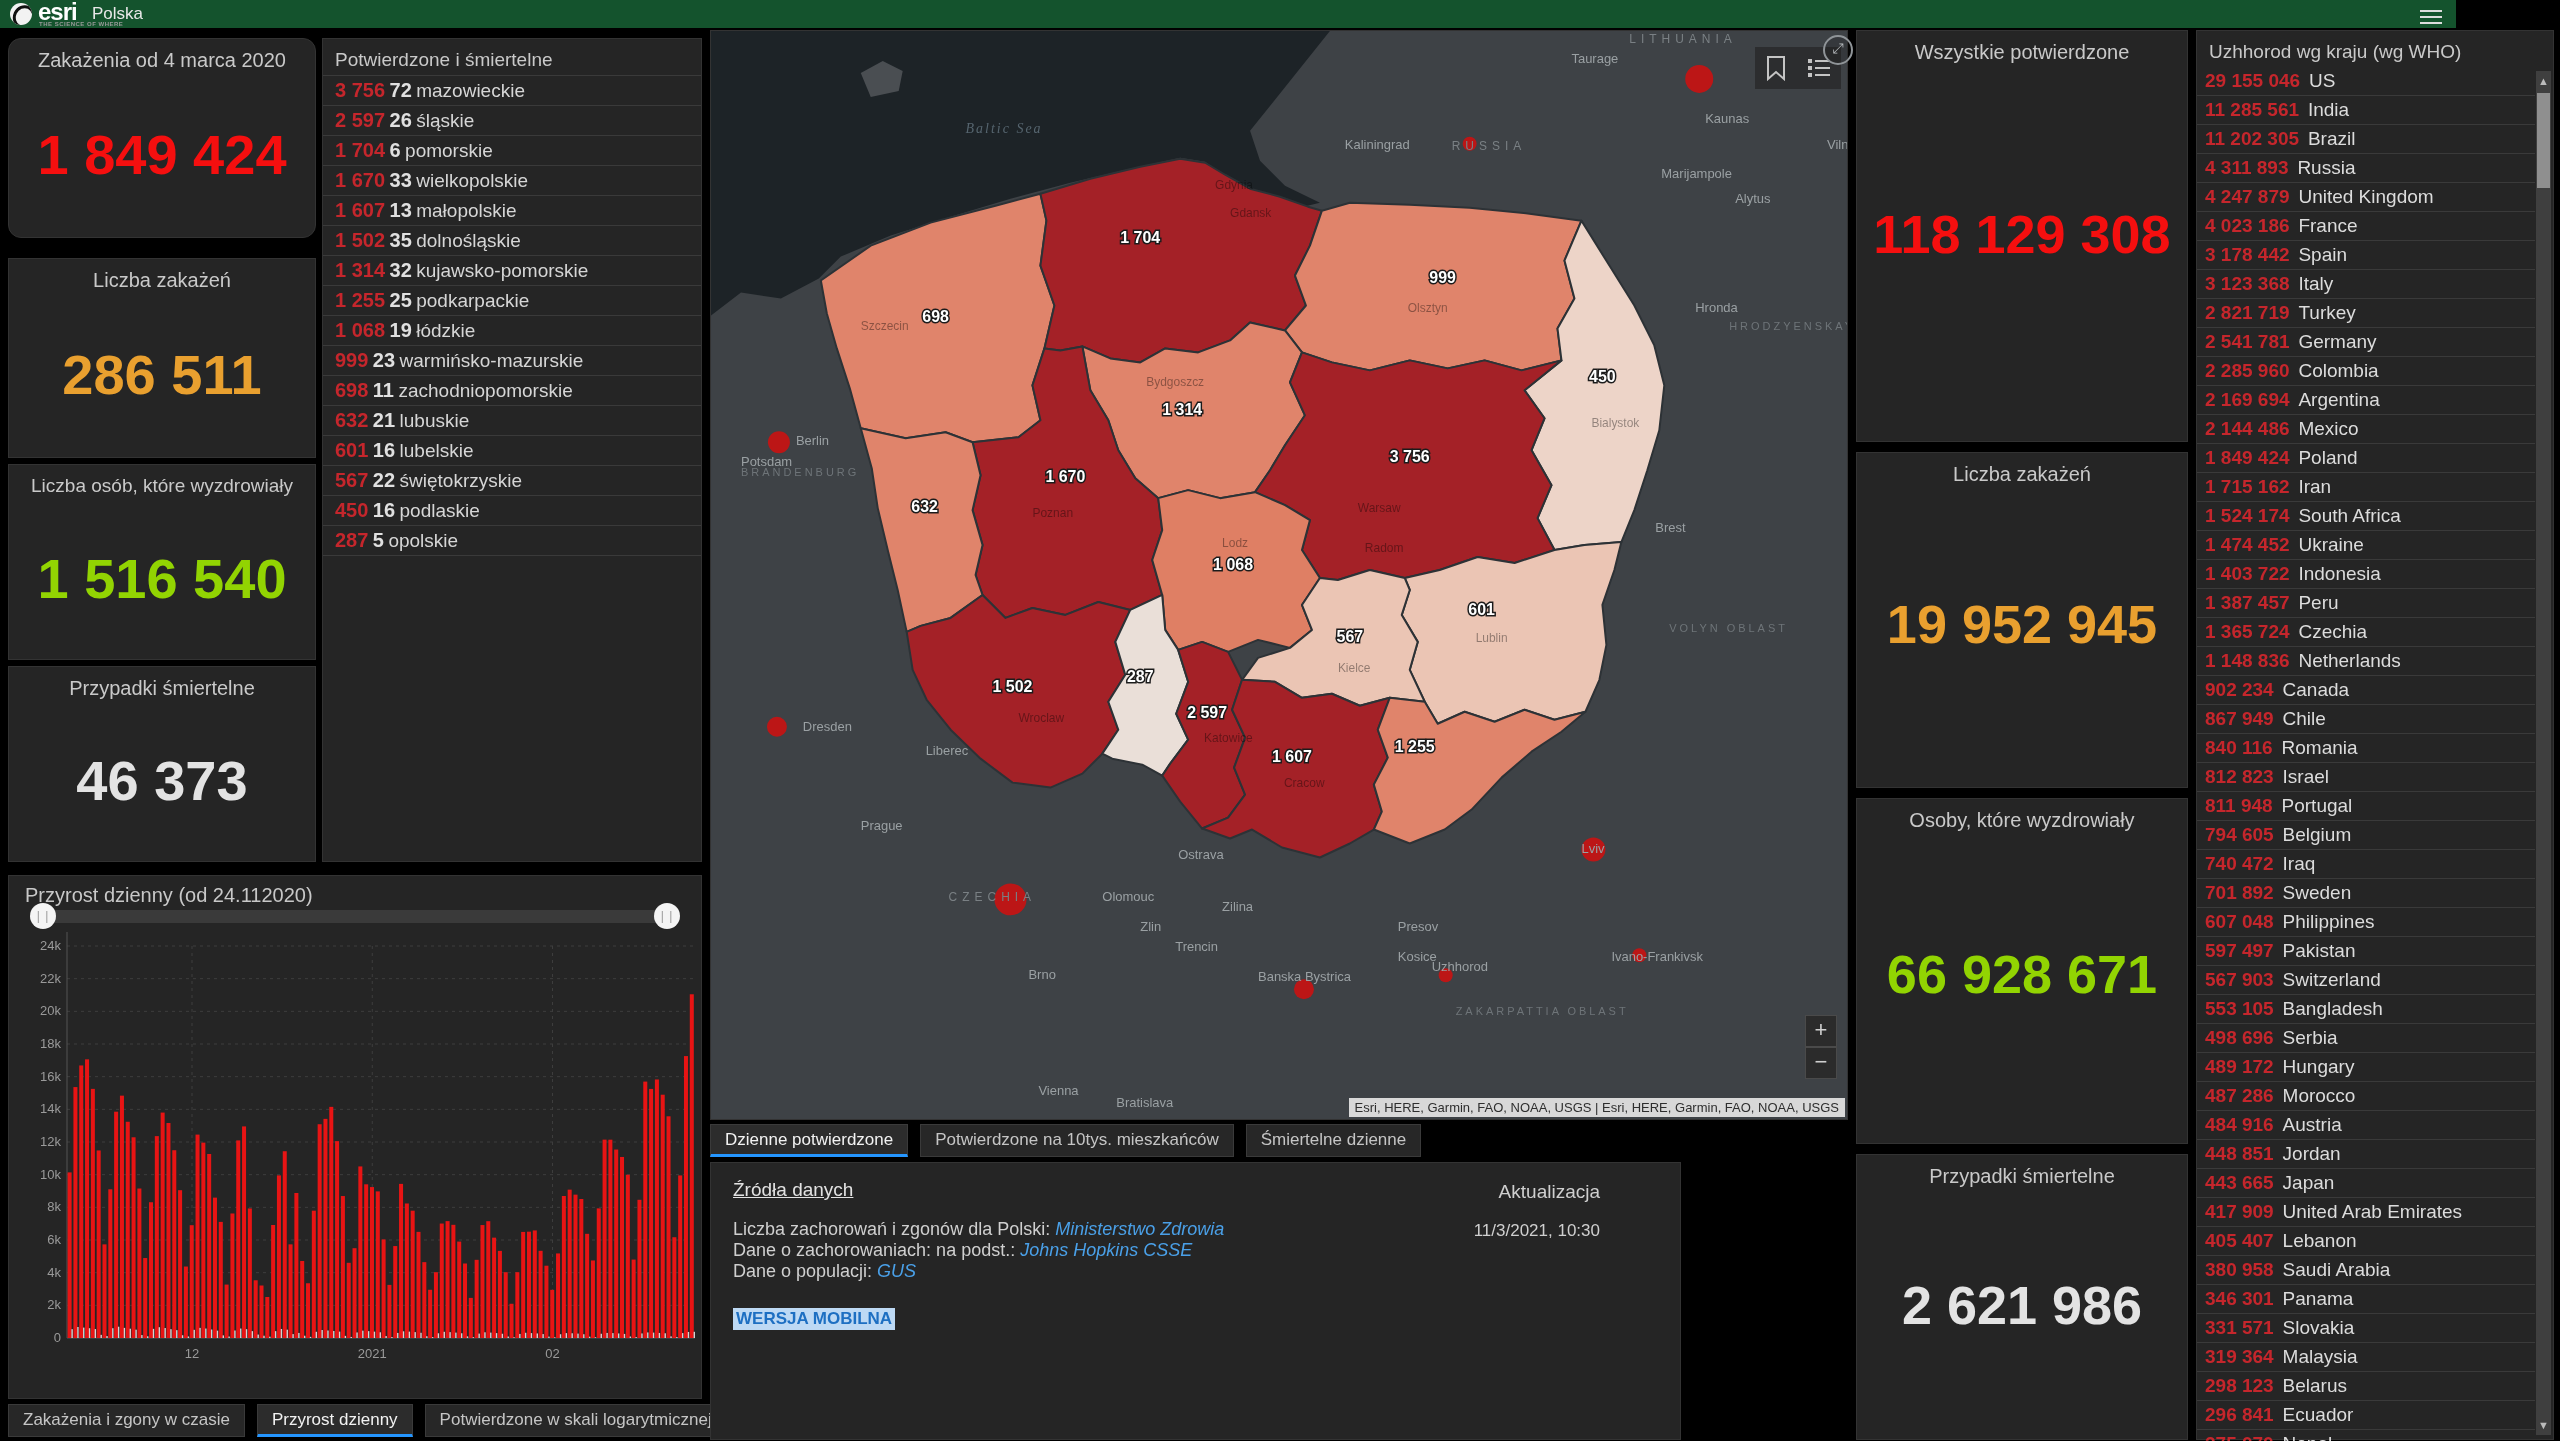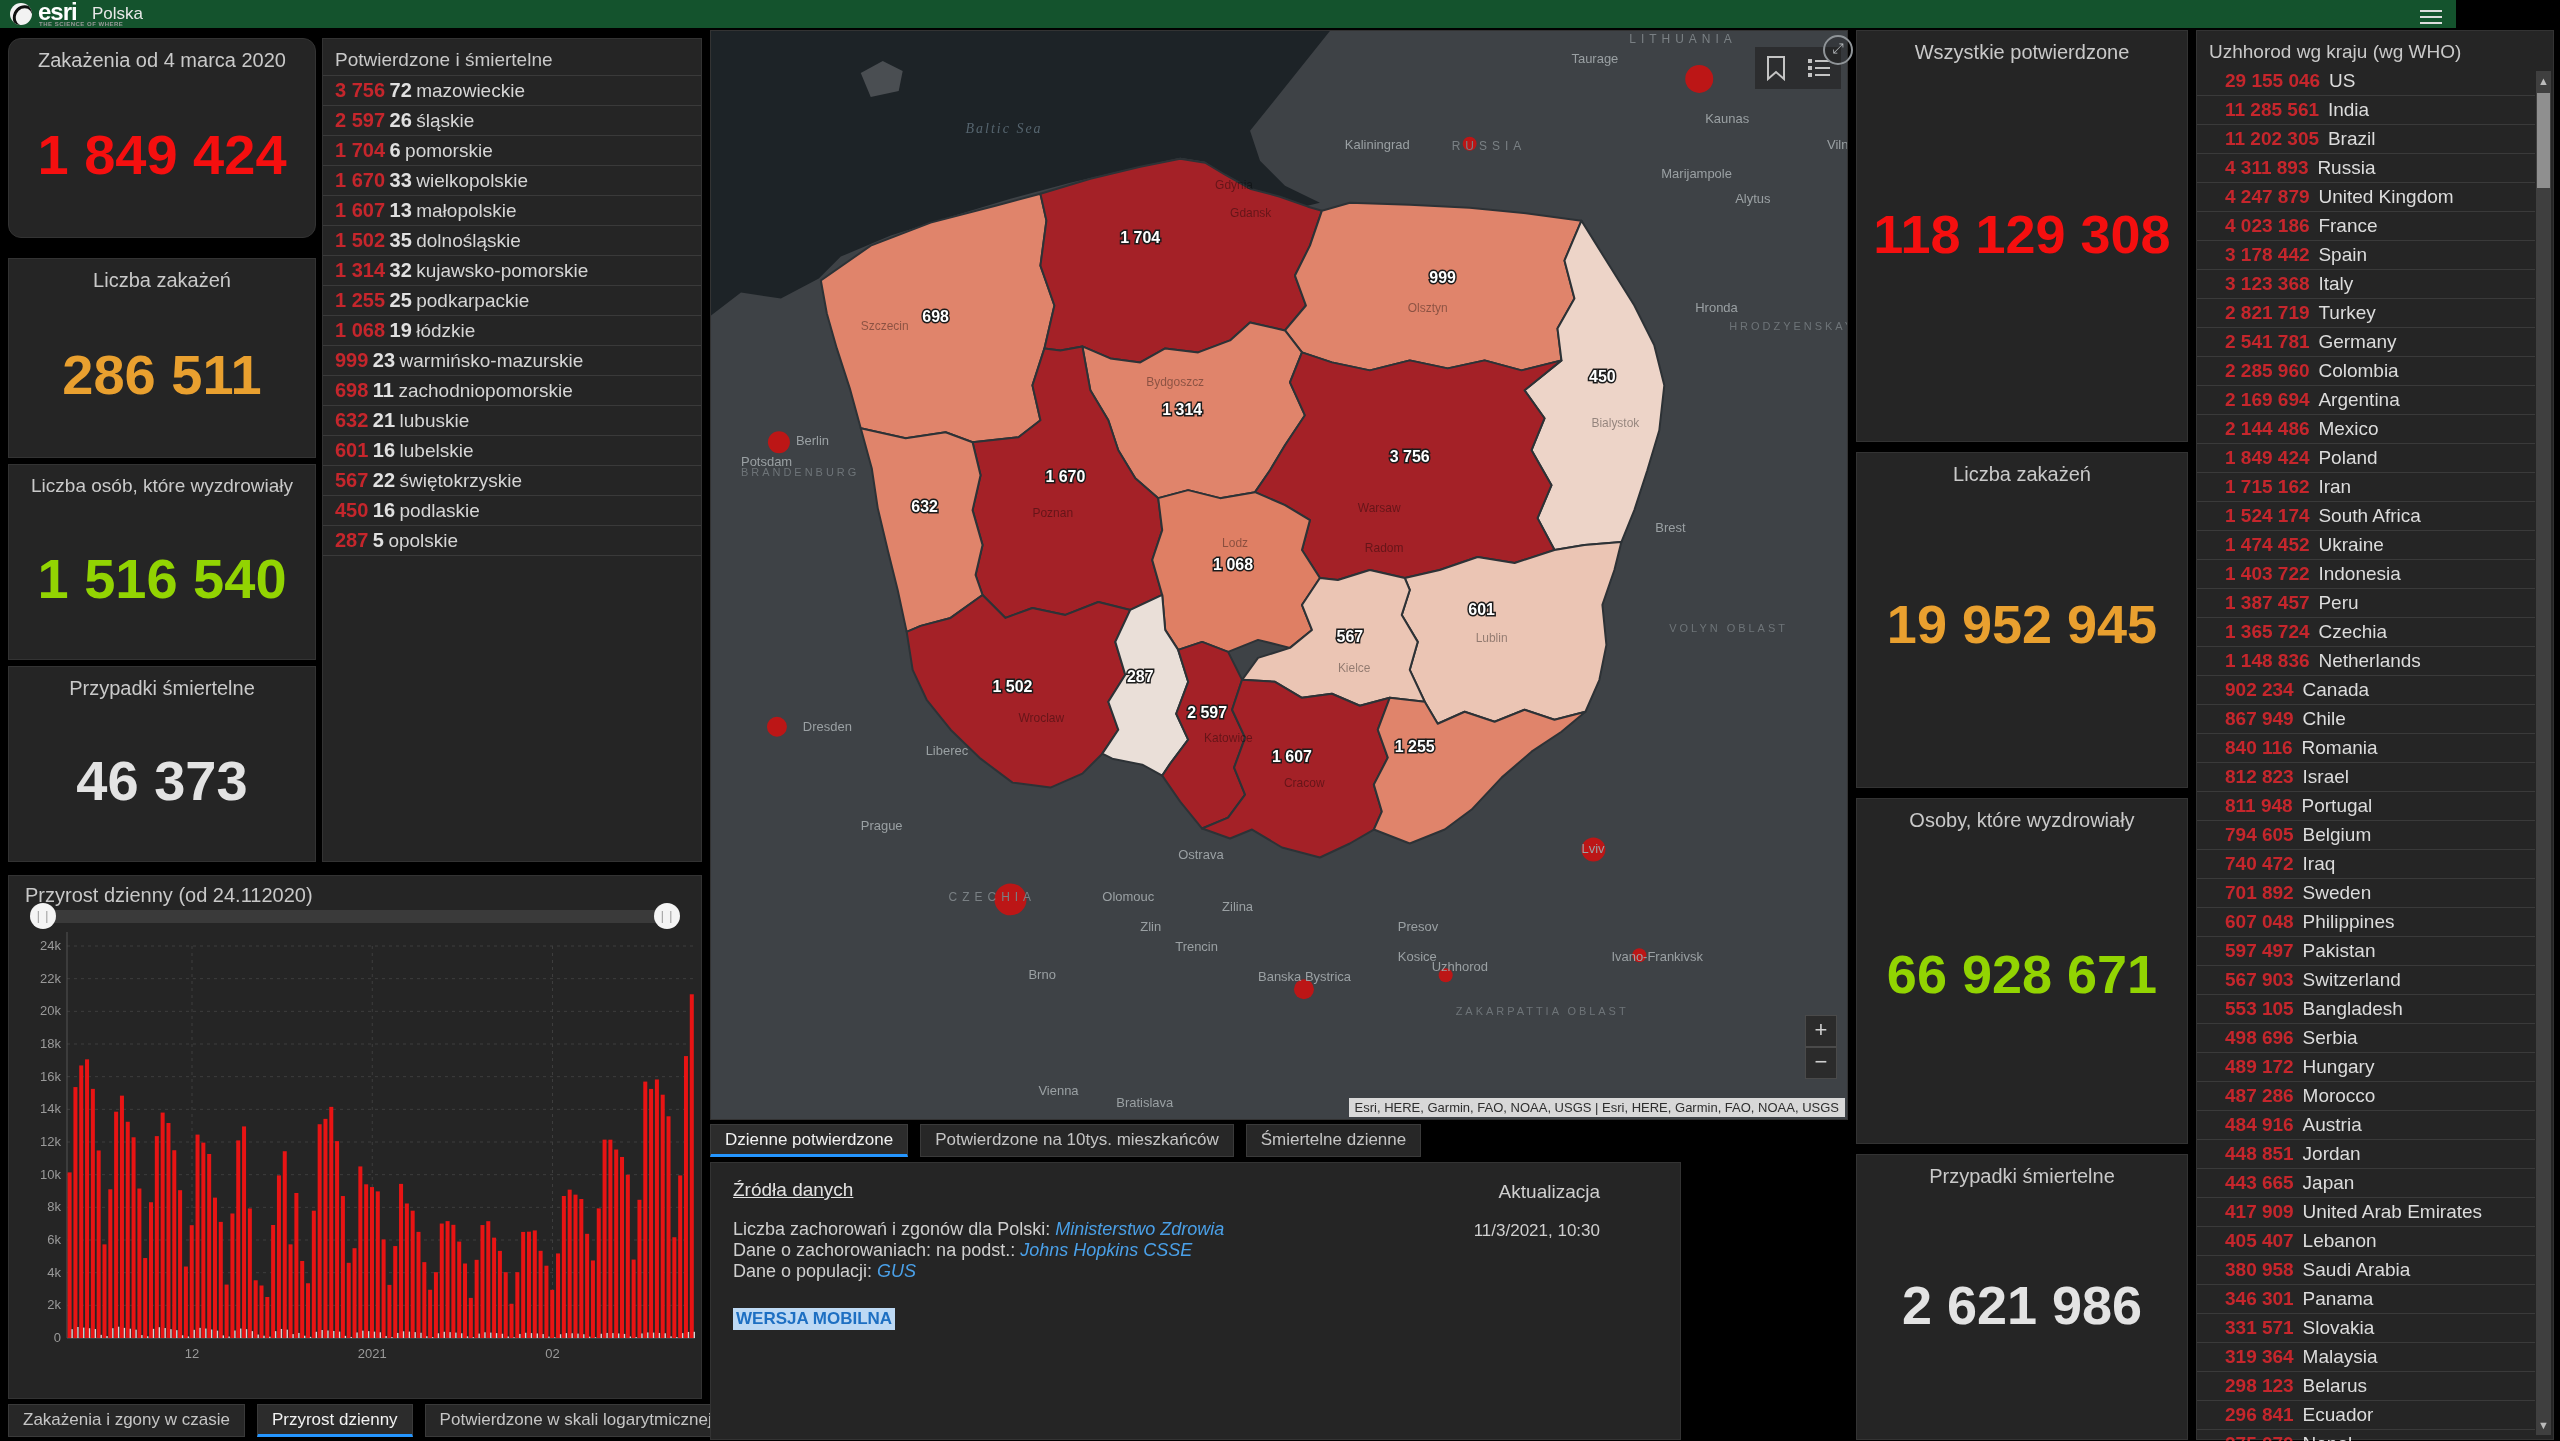--- a/index.html
+++ b/index.html
@@ -43,21 +43,21 @@
   .attr{position:absolute;right:2px;bottom:2px;background:#d8d8d8;color:#2e2e2e;font-size:13px;padding:2px 6px;}
   .expandbtn{position:absolute;left:1112px;top:4px;width:26px;height:26px;border-radius:50%;border:2px solid #8f9498;color:#b9bdc0;text-align:center;line-height:23px;font-size:14px;background:rgba(20,20,20,.2);cursor:pointer;}
   
   .srctitle{color:#e2e2e2;font-size:19px;text-decoration:underline;}
   .srcline{color:#cfcfcf;font-size:18px;}
   .srclink{color:#4aa0e8;font-style:italic;cursor:pointer;}
   .mobile{display:inline-block;margin-top:26px;background:#bdd9f4;color:#1d6fc2;font-size:17px;font-weight:bold;padding:1px 3px;cursor:pointer;}
   .updlbl{position:absolute;right:80px;top:18px;color:#cfcfcf;font-size:19px;}
   .updval{position:absolute;right:80px;top:58px;color:#cfcfcf;font-size:17px;}
   
-  .crow{height:28px;line-height:28px;border-bottom:1px solid #3a3a3a;padding-left:28px;white-space:nowrap;overflow:hidden;cursor:pointer;}
+  .crow{height:28px;line-height:28px;border-bottom:1px solid #3a3a3a;padding-left:8px;white-space:nowrap;overflow:hidden;cursor:pointer;}
   .cnum{color:#c5262c;font-weight:bold;font-size:19px;}
   .cname{color:#dcdcdc;font-size:19px;}
   .scrollbar{position:absolute;right:2px;top:40px;bottom:4px;width:15px;background:#3f3f3f;}
   .sthumb{position:absolute;left:1px;right:1px;top:22px;height:95px;background:#8f8f8f;cursor:pointer;}
   .schev{position:absolute;left:0;width:15px;height:16px;color:#bbb;font-size:11px;text-align:center;line-height:16px;cursor:pointer;}
   
   .rlabel{font:bold 16px "Liberation Sans",sans-serif;fill:#fff;stroke:#1b1b1b;stroke-width:3px;paint-order:stroke;}
   .city{font:13px "Liberation Sans",sans-serif;fill:#9aa0a3;}
   .faint{font:12px "Liberation Sans",sans-serif;fill:rgba(0,0,0,0.38);}
   .cntrylbl{font:12px "Liberation Sans",sans-serif;fill:#7a8084;letter-spacing:5px;}

